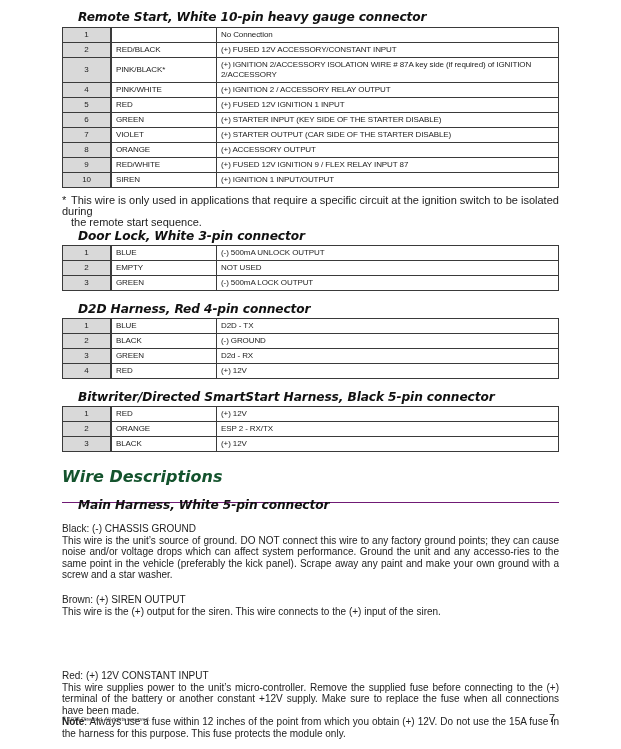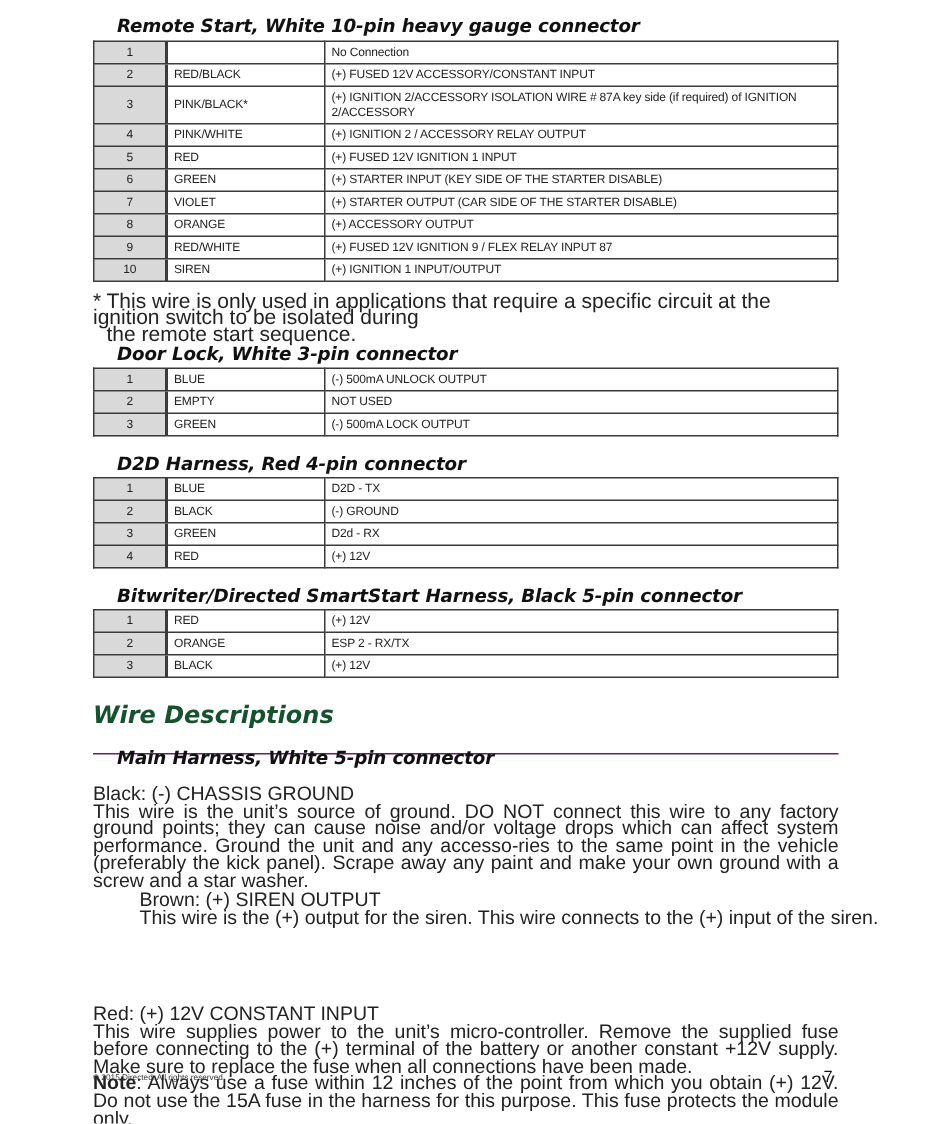--- a/index.html
+++ b/index.html
@@ -24,34 +24,34 @@
     }
     table.pins td.num {
       background: #d9d9d9; text-align: center; padding: 0; width: 47px;
       border-right: 2px solid #3a3a3a;
     }
     table.pins td.color { width: 100px; }
     table.pins tr.tall td { height: 24px; }
     table.pins { border: 1.5px solid #2a2a2a; }
     .footnote {
       position: absolute; left: 62px; width: 500px;
-      font-size: 14px; line-height: 11px; color: #222;
+      font-size: 11px; line-height: 11px; color: #222;
     }
     .footnote .star { display: inline-block; width: 9px; }
     .footnote .indent { padding-left: 9px; }
     .h1 {
       position: absolute; left: 62px; top: 466px; width: 497px;
       font-family: "DejaVu Sans", sans-serif; font-weight: bold; font-style: italic;
       font-size: 16px; color: #14532d; border-bottom: 1px solid #701a75;
       padding-bottom: 14px; line-height: 22px;
     }
     .h1 span { text-decoration: none; }
     .desc {
       position: absolute; left: 62px; width: 497px;
-      font-size: 13px; line-height: 11.6px; color: #222; text-align: justify;
+      font-size: 10px; line-height: 11.6px; color: #222; text-align: justify;
     }
     .desc .title { display: block; }
     .desc b { font-weight: bold; }
     .footer-left {
       position: absolute; left: 62px; top: 716px; font-size: 5.5px; color: #333;
     }
     .footer-right {
       position: absolute; left: 549px; top: 712px; font-size: 11px; color: #111;
     }
   </style>
@@ -189,21 +189,21 @@
     </table>
 
   <div class="h1"><span>Wire Descriptions</span></div>
   <div class="h2" style="top:498px;">Main Harness, White 5-pin connector</div>
 
   <div class="desc" style="top:523px;">
     <span class="title">Black: (-) CHASSIS GROUND</span>
     <span>This wire is the unit’s source of ground. DO NOT connect this wire to any factory ground points; they can cause noise and/or voltage drops which can affect system performance. Ground the unit and any accesso-ries to the same point in the vehicle (preferably the kick panel). Scrape away any paint and make your own ground with a screw and a star washer.</span>
   </div>
 
-  <div class="desc" style="top:594px;margin-left:31px;">
+  <div class="desc" style="top:594px;">
     <span class="title">Brown: (+) SIREN OUTPUT</span>
     <span>This wire is the (+) output for the siren. This wire connects to the (+) input of the siren.</span>
   </div>
 
   <div class="desc" style="top:628px;margin-top:42px;">
     <span class="title">Red: (+) 12V CONSTANT INPUT</span>
     <span style="display:block">This wire supplies power to the unit’s micro-controller. Remove the supplied fuse before connecting to the (+) terminal of the battery or another constant +12V supply. Make sure to replace the fuse when all connections have been made.</span>
     <span><b>Note</b><span>: Always use a fuse within 12 inches of the point from which you obtain (+) 12V. Do not use the 15A fuse in the harness for this purpose. This fuse protects the module only.</span></span>
   </div>
 

